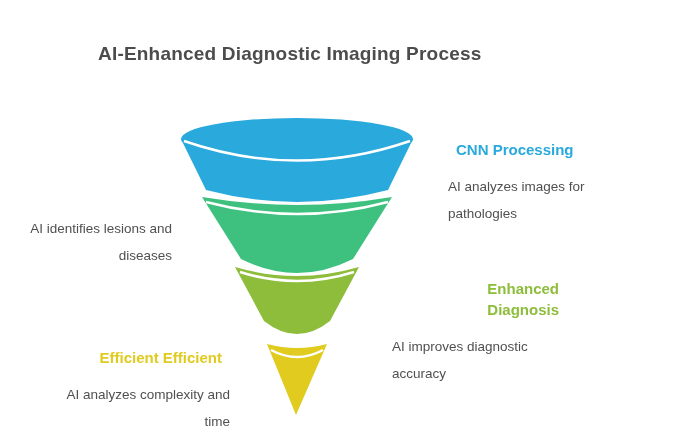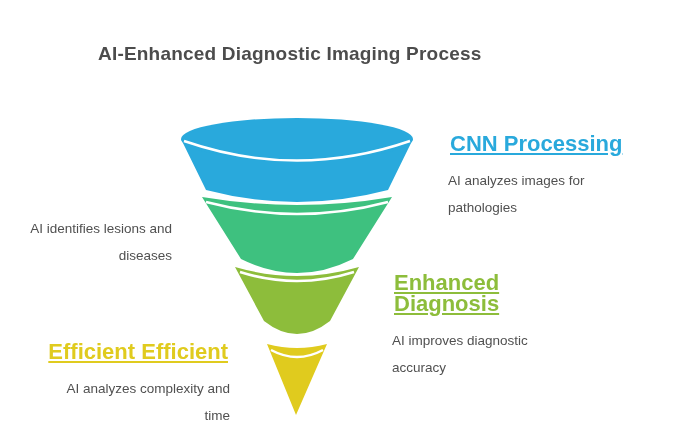--- a/index.html
+++ b/index.html
@@ -20,26 +20,25 @@
     font-weight: 700;
     color: #4C4C4C;
     letter-spacing: 0.2px;
     white-space: nowrap;
   }
   .funnel-svg { position: absolute; left: 0; top: 0; }
   .stage {
     position: absolute;
   }
   .stage-heading {
-    margin: 2px;
-    font-size: 22px;
+    margin: 8px;
+    font-size: 15px;
     font-weight: 700;
     line-height: 21px;
     white-space: pre-line;
-    text-decoration: underline;
   }
   .stage-desc {
     margin: 13px 0 0 0;
     font-size: 13.5px;
     line-height: 27px;
     color: #505050;
     white-space: pre-line;
   }
   .stage-cnn        { left: 448px; top: 131px; width: 185px; text-align: left; }
   .stage-pathology  { left: 0px;   top: 202px; width: 172px; text-align: right; }
@@ -83,21 +82,21 @@
     <p class="stage-desc">AI analyzes images for
 pathologies</p>
   </div>
 
   <div class="stage stage-pathology">
     <p class="stage-desc">AI identifies lesions and
 diseases</p>
   </div>
 
   <div class="stage stage-enhanced">
-    <h2 class="stage-heading" style="color: rgb(141, 189, 59);">Enhanced
+    <h2 class="stage-heading" style="color: rgb(141, 189, 59); text-align: right;">Enhanced
 Diagnosis</h2>
     <p class="stage-desc">AI improves diagnostic
 accuracy</p>
   </div>
 
   <div class="stage stage-workflow">
     <h2 class="stage-heading" style="color: rgb(224, 203, 30);">Efficient Efficient</h2>
     <p class="stage-desc">AI analyzes complexity and
 time</p>
   </div>

